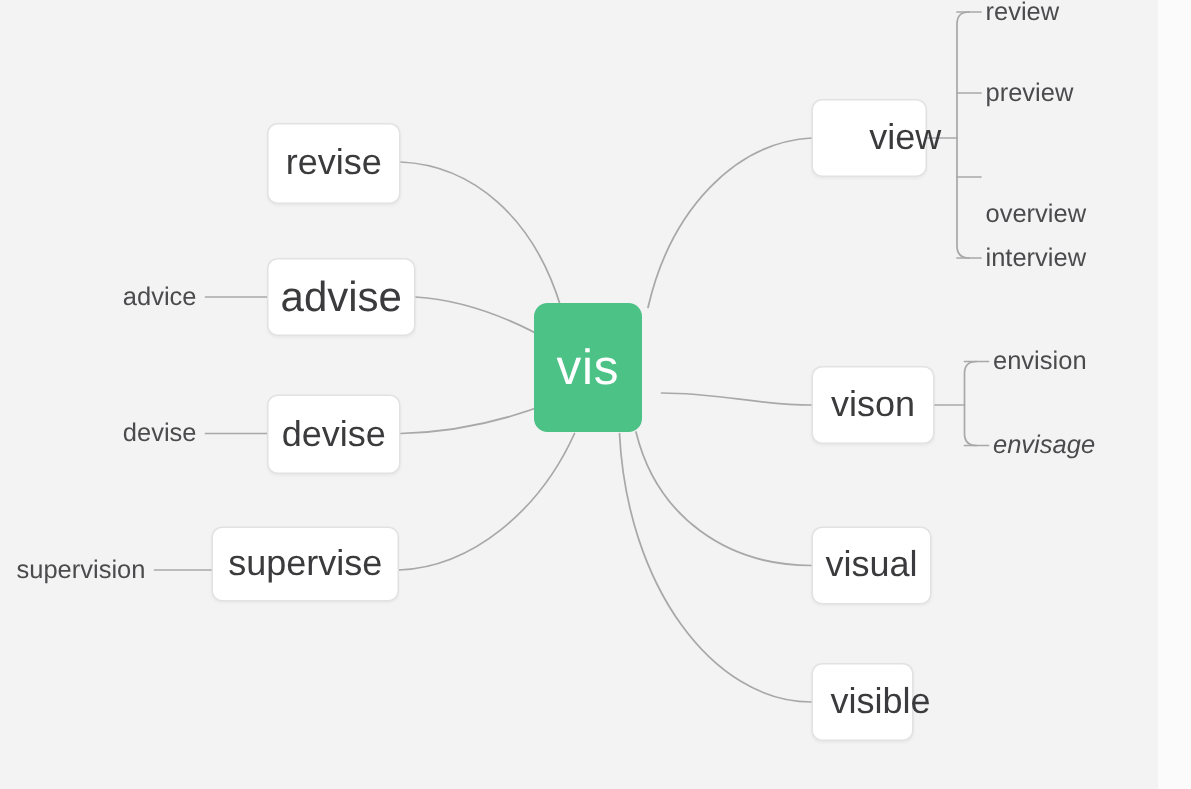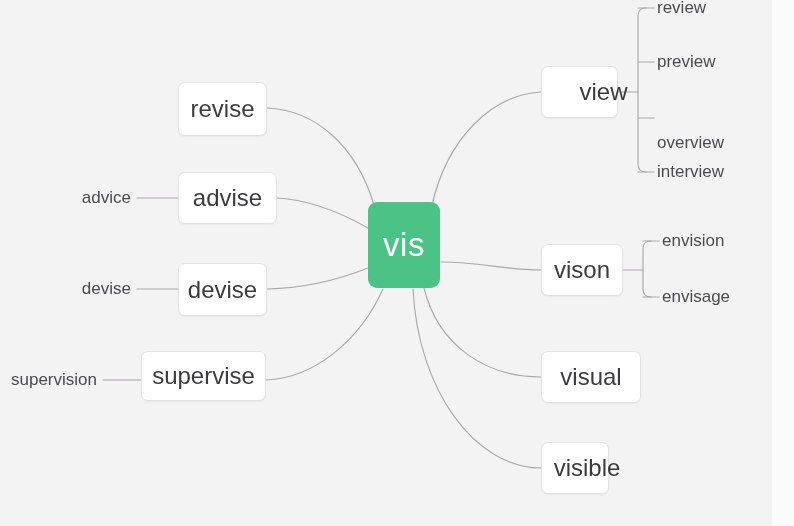--- a/index.html
+++ b/index.html
@@ -108,45 +108,45 @@
       <path d="M 651 241 Q 643 241 643 249 L 643 289 Q 643 297 651 297"></path>
       <path d="M 643 241 L 659 241"></path>
       <path d="M 643 297 L 659 297"></path>
 
       <path d="M 178 198 L 137 198"></path>
       <path d="M 178 289 L 137 289"></path>
       <path d="M 141 380 L 103 380"></path>
     </g>
   </svg>
 
-  <div class="root-node" style="left:368px; top:202px; width:72px; height:86px;">
+  <div class="root-node" style="left:356px; top:202px; width:72px; height:86px;">
     <span>vis</span>
   </div>
 
   <div class="node" style="left:541px; top:66px; width:77px; height:52px; font-size:24px;padding-left:48px;">
     <span>view</span>
   </div>
 
   <div class="node" style="left:541px; top:244px; width:82px; height:52px; font-size:24px;">
     <span>vison</span>
   </div>
 
-  <div class="node" style="left:541px; top:351px; width:100px; height:52px; font-size:24px;">
+  <div class="node" style="left:541px; top:351px; width:80px; height:52px; font-size:24px;">
     <span>visual</span>
   </div>
 
   <div class="node" style="left:541px; top:442px; width:68px; height:52px; font-size:24px;padding-left:24px;">
     <span>visible</span>
   </div>
 
   <div class="node" style="left:178px; top:82px; width:89px; height:54px; font-size:24px;text-align:center;">
     <span>revise</span>
   </div>
 
-  <div class="node" style="left:178px; top:172px; width:99px; height:52px; font-size:24px;">
+  <div class="node" style="left:178px; top:172px; width:99px; height:52px; font-size:28px;">
     <span>advise</span>
   </div>
 
   <div class="node" style="left:178px; top:263px; width:89px; height:53px; font-size:24px;">
     <span>devise</span>
   </div>
 
   <div class="node" style="left:141px; top:351px; width:125px; height:50px; font-size:24px;">
     <span>supervise</span>
   </div>
@@ -160,21 +160,21 @@
   <div class="leaf-label right" style="left:657px; top:106px; height:24px;margin-top:25px;">
     <span>overview</span>
   </div>
   <div class="leaf-label right" style="left:657px; top:160px; height:24px;">
     <span>interview</span>
   </div>
 
   <div class="leaf-label right" style="left:662px; top:229px; height:24px;">
     <span>envision</span>
   </div>
-  <div class="leaf-label right" style="left:662px; top:285px; height:24px;">
+  <div class="leaf-label right" style="left:662px; top:285px; height:24px;font-style:italic;">
     <span>envisage</span>
   </div>
 
   <div class="leaf-label left" style="left:0px; top:186px; width:131px; height:24px;">
     <span>advice</span>
   </div>
   <div class="leaf-label left" style="left:0px; top:277px; width:131px; height:24px;">
     <span>devise</span>
   </div>
   <div class="leaf-label left" style="left:0px; top:368px; width:97px; height:24px;">

